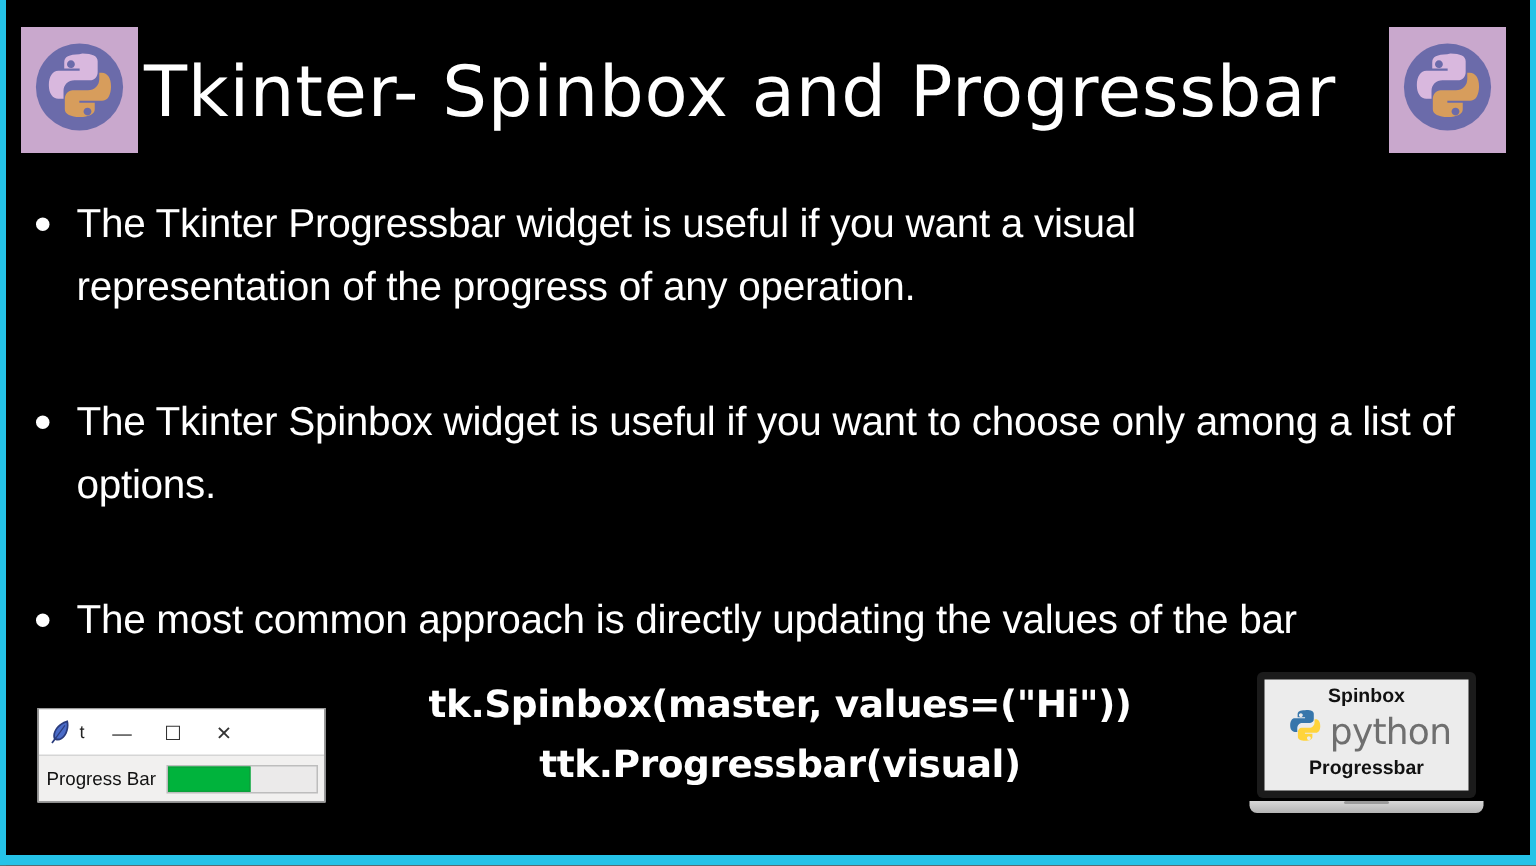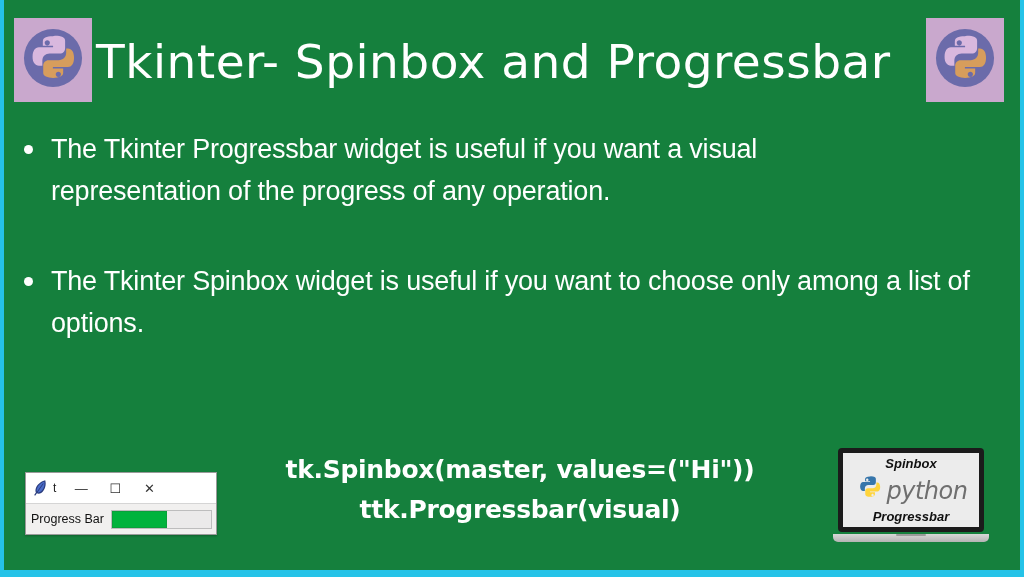--- a/index.html
+++ b/index.html
@@ -4,21 +4,21 @@
 <style>
   * { margin:0; padding:0; box-sizing:border-box; }
   html, body {
     width:1024px; height:577px;
     font-family:"DejaVu Sans", sans-serif;
     overflow:hidden;
   }
   #slide {
     position:relative;
     width:1024px; height:577px;
-    background:#15803d;
+    background:#000000;
     overflow:hidden;
   }
   
   .edge { position:absolute; background:#25C3E8; }
   #edge-left   { left:0; top:0;  width:4px;  height:577px; }
   #edge-right  { right:0; top:0; width:4px;  height:577px; }
   #edge-bottom { left:0; bottom:0; width:1024px; height:7px; }
 
   
   #header {
@@ -170,23 +170,21 @@
     background:#1b1b1b;
     border-radius:4px;
     padding:5px;
   }
   #laptop-screen {
     background:#ececec;
     height:74px;
     display:flex;
     flex-direction:column;
     align-items:center;
-    justify-content:space-between;
     padding:3px 0 2px 0;
-    font-style:italic;
   }
   .laptop-caption {
     font-family:"Liberation Sans", sans-serif;
     font-weight:bold;
     font-size:13px;
     color:#111;
     line-height:16px;
   }
   #laptop-logo-row {
     display:flex; align-items:center; justify-content:center;
@@ -253,20 +251,24 @@
     <div class="bullet-row" id="bullet-1">
       <span class="bullet-dot"></span>
       <span class="bullet-text">The Tkinter Progressbar widget is useful if you want a visual representation of the progress of any operation.</span>
     </div>
 
     <div class="bullet-row" id="bullet-0">
       <span class="bullet-dot"></span>
       <span class="bullet-text">The Tkinter Spinbox widget is useful if you want to choose only among a list of options.</span>
     </div>
 
+    <div class="bullet-row" id="bullet-2">
+      <span class="bullet-dot"></span>
+      <span class="bullet-text">The most common approach is directly updating the values of the bar</span>
+    </div>
   </div>
 
   <div id="code-block">
     <div>tk.Spinbox(master, values=("Hi"))</div>
     <div>ttk.Progressbar(visual)</div>
   </div>
 
   <div id="tk-window">
 
     <div id="tk-titlebar">

